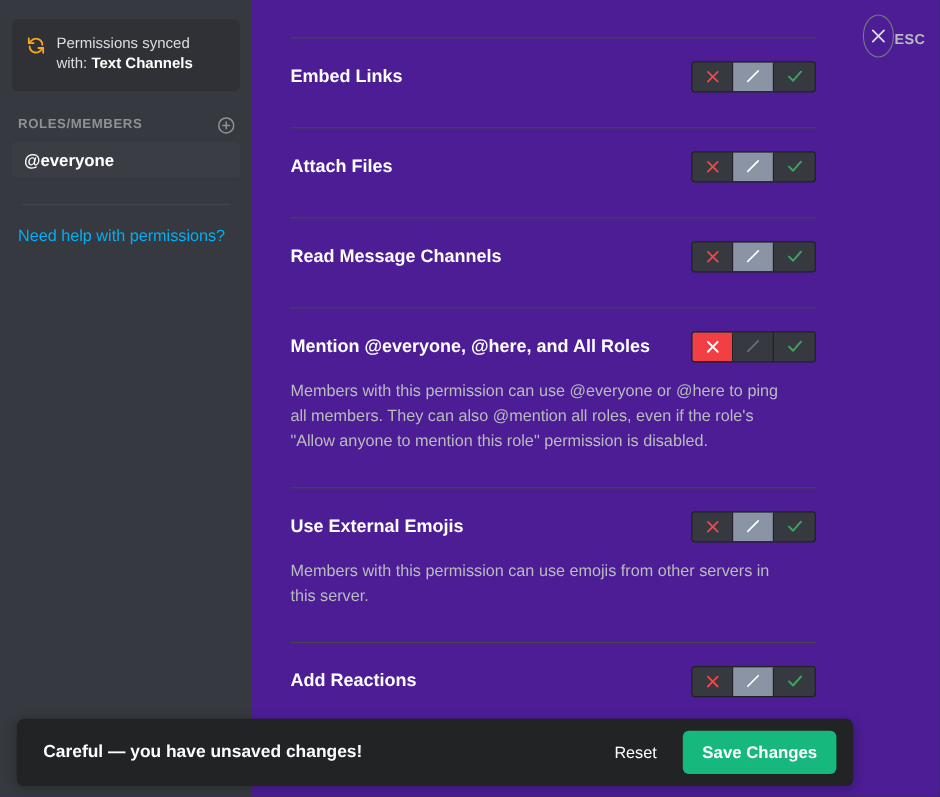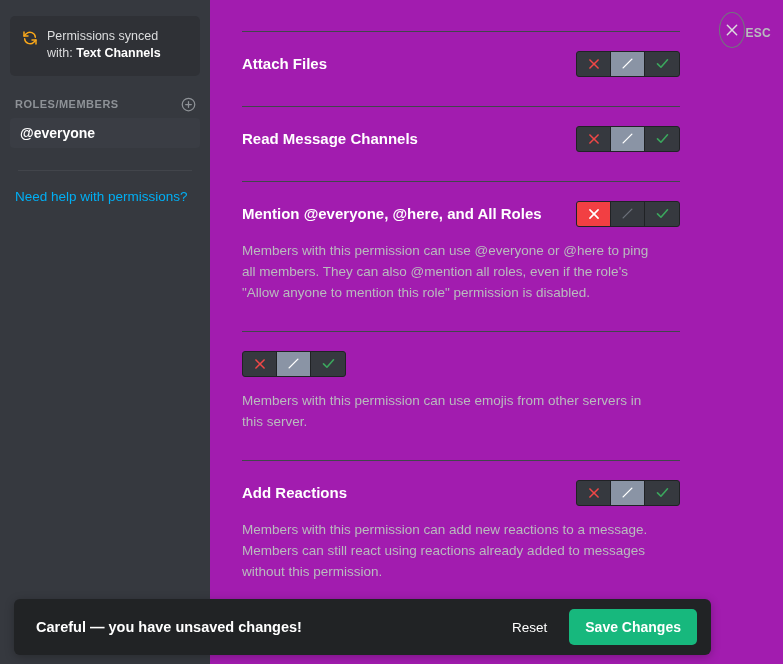--- a/index.html
+++ b/index.html
@@ -10,21 +10,21 @@
     overflow: hidden;
     background: #36393f;
     font-family: "Liberation Sans", sans-serif;
     -webkit-font-smoothing: antialiased;
   }
 
   .app {
     position: relative;
     width: 783px;
     height: 664px;
-    background: #a21caf;
+    background: #4c1d95;
     display: flex;
   }
 
   
   .sidebar {
     width: 210px;
     flex: 0 0 210px;
     background: #36393f;
     padding: 16px 10px 0 10px;
   }
@@ -299,25 +299,24 @@
     <div class="side-divider"></div>
 
     <a class="help-link">Need help with permissions?</a>
   </aside>
 
   <main class="main">
     <div class="main-scroll">
 
       <div class="cut-text">pin any message.</div>
 
-
-      <div class="perm-block">
-        <div class="perm-divider"></div>
-        <div class="perm-row">
-          <div class="perm-name">Attach Files</div>
+      <div class="perm-block">
+        <div class="perm-divider"></div>
+        <div class="perm-row">
+          <div class="perm-name">Embed Links</div>
           <div class="toggle-group">
             <button class="toggle-btn">
               <svg width="14" height="14" viewBox="0 0 24 24" fill="none" stroke="#f04747" stroke-width="2.6" stroke-linecap="round">
                   <line x1="5" y1="5" x2="19" y2="19"></line>
                   <line x1="19" y1="5" x2="5" y2="19"></line>
                 </svg>
             </button>
             <button class="toggle-btn sel-neutral">
               <svg width="15" height="15" viewBox="0 0 24 24" fill="none" stroke="#ffffff" stroke-width="2.2" stroke-linecap="round">
                   <line x1="5" y1="19" x2="19" y2="5"></line>
@@ -328,21 +327,21 @@
                   <polyline points="4 12.5 9.5 18 20 6"></polyline>
                 </svg>
             </button>
           </div>
         </div>
       </div>
 
       <div class="perm-block">
         <div class="perm-divider"></div>
         <div class="perm-row">
-          <div class="perm-name">Read Message Channels</div>
+          <div class="perm-name">Attach Files</div>
           <div class="toggle-group">
             <button class="toggle-btn">
               <svg width="14" height="14" viewBox="0 0 24 24" fill="none" stroke="#f04747" stroke-width="2.6" stroke-linecap="round">
                   <line x1="5" y1="5" x2="19" y2="19"></line>
                   <line x1="19" y1="5" x2="5" y2="19"></line>
                 </svg>
             </button>
             <button class="toggle-btn sel-neutral">
               <svg width="15" height="15" viewBox="0 0 24 24" fill="none" stroke="#ffffff" stroke-width="2.2" stroke-linecap="round">
                   <line x1="5" y1="19" x2="19" y2="5"></line>
@@ -353,20 +352,45 @@
                   <polyline points="4 12.5 9.5 18 20 6"></polyline>
                 </svg>
             </button>
           </div>
         </div>
       </div>
 
       <div class="perm-block">
         <div class="perm-divider"></div>
         <div class="perm-row">
+          <div class="perm-name">Read Message Channels</div>
+          <div class="toggle-group">
+            <button class="toggle-btn">
+              <svg width="14" height="14" viewBox="0 0 24 24" fill="none" stroke="#f04747" stroke-width="2.6" stroke-linecap="round">
+                  <line x1="5" y1="5" x2="19" y2="19"></line>
+                  <line x1="19" y1="5" x2="5" y2="19"></line>
+                </svg>
+            </button>
+            <button class="toggle-btn sel-neutral">
+              <svg width="15" height="15" viewBox="0 0 24 24" fill="none" stroke="#ffffff" stroke-width="2.2" stroke-linecap="round">
+                  <line x1="5" y1="19" x2="19" y2="5"></line>
+                </svg>
+            </button>
+            <button class="toggle-btn">
+              <svg width="15" height="15" viewBox="0 0 24 24" fill="none" stroke="#3ba55d" stroke-width="2.6" stroke-linecap="round" stroke-linejoin="round">
+                  <polyline points="4 12.5 9.5 18 20 6"></polyline>
+                </svg>
+            </button>
+          </div>
+        </div>
+      </div>
+
+      <div class="perm-block">
+        <div class="perm-divider"></div>
+        <div class="perm-row">
           <div class="perm-name">Mention @everyone, @here, and All Roles</div>
           <div class="toggle-group">
             <button class="toggle-btn sel-deny">
               <svg width="14" height="14" viewBox="0 0 24 24" fill="none" stroke="#ffffff" stroke-width="2.8" stroke-linecap="round">
                   <line x1="5" y1="5" x2="19" y2="19"></line>
                   <line x1="19" y1="5" x2="5" y2="19"></line>
                 </svg>
             </button>
             <button class="toggle-btn">
               <svg width="15" height="15" viewBox="0 0 24 24" fill="none" stroke="#6b7079" stroke-width="2.2" stroke-linecap="round">
@@ -379,20 +403,21 @@
                 </svg>
             </button>
           </div>
         </div>
         <div class="perm-desc">Members with this permission can use @everyone or @here to ping all members. They can also @mention all roles, even if the role's "Allow anyone to mention this role" permission is disabled.</div>
       </div>
 
       <div class="perm-block">
         <div class="perm-divider"></div>
         <div class="perm-row">
+          <div class="perm-name">Use External Emojis</div>
           <div class="toggle-group">
             <button class="toggle-btn">
               <svg width="14" height="14" viewBox="0 0 24 24" fill="none" stroke="#f04747" stroke-width="2.6" stroke-linecap="round">
                   <line x1="5" y1="5" x2="19" y2="19"></line>
                   <line x1="19" y1="5" x2="5" y2="19"></line>
                 </svg>
             </button>
             <button class="toggle-btn sel-neutral">
               <svg width="15" height="15" viewBox="0 0 24 24" fill="none" stroke="#ffffff" stroke-width="2.2" stroke-linecap="round">
                   <line x1="5" y1="19" x2="19" y2="5"></line>

